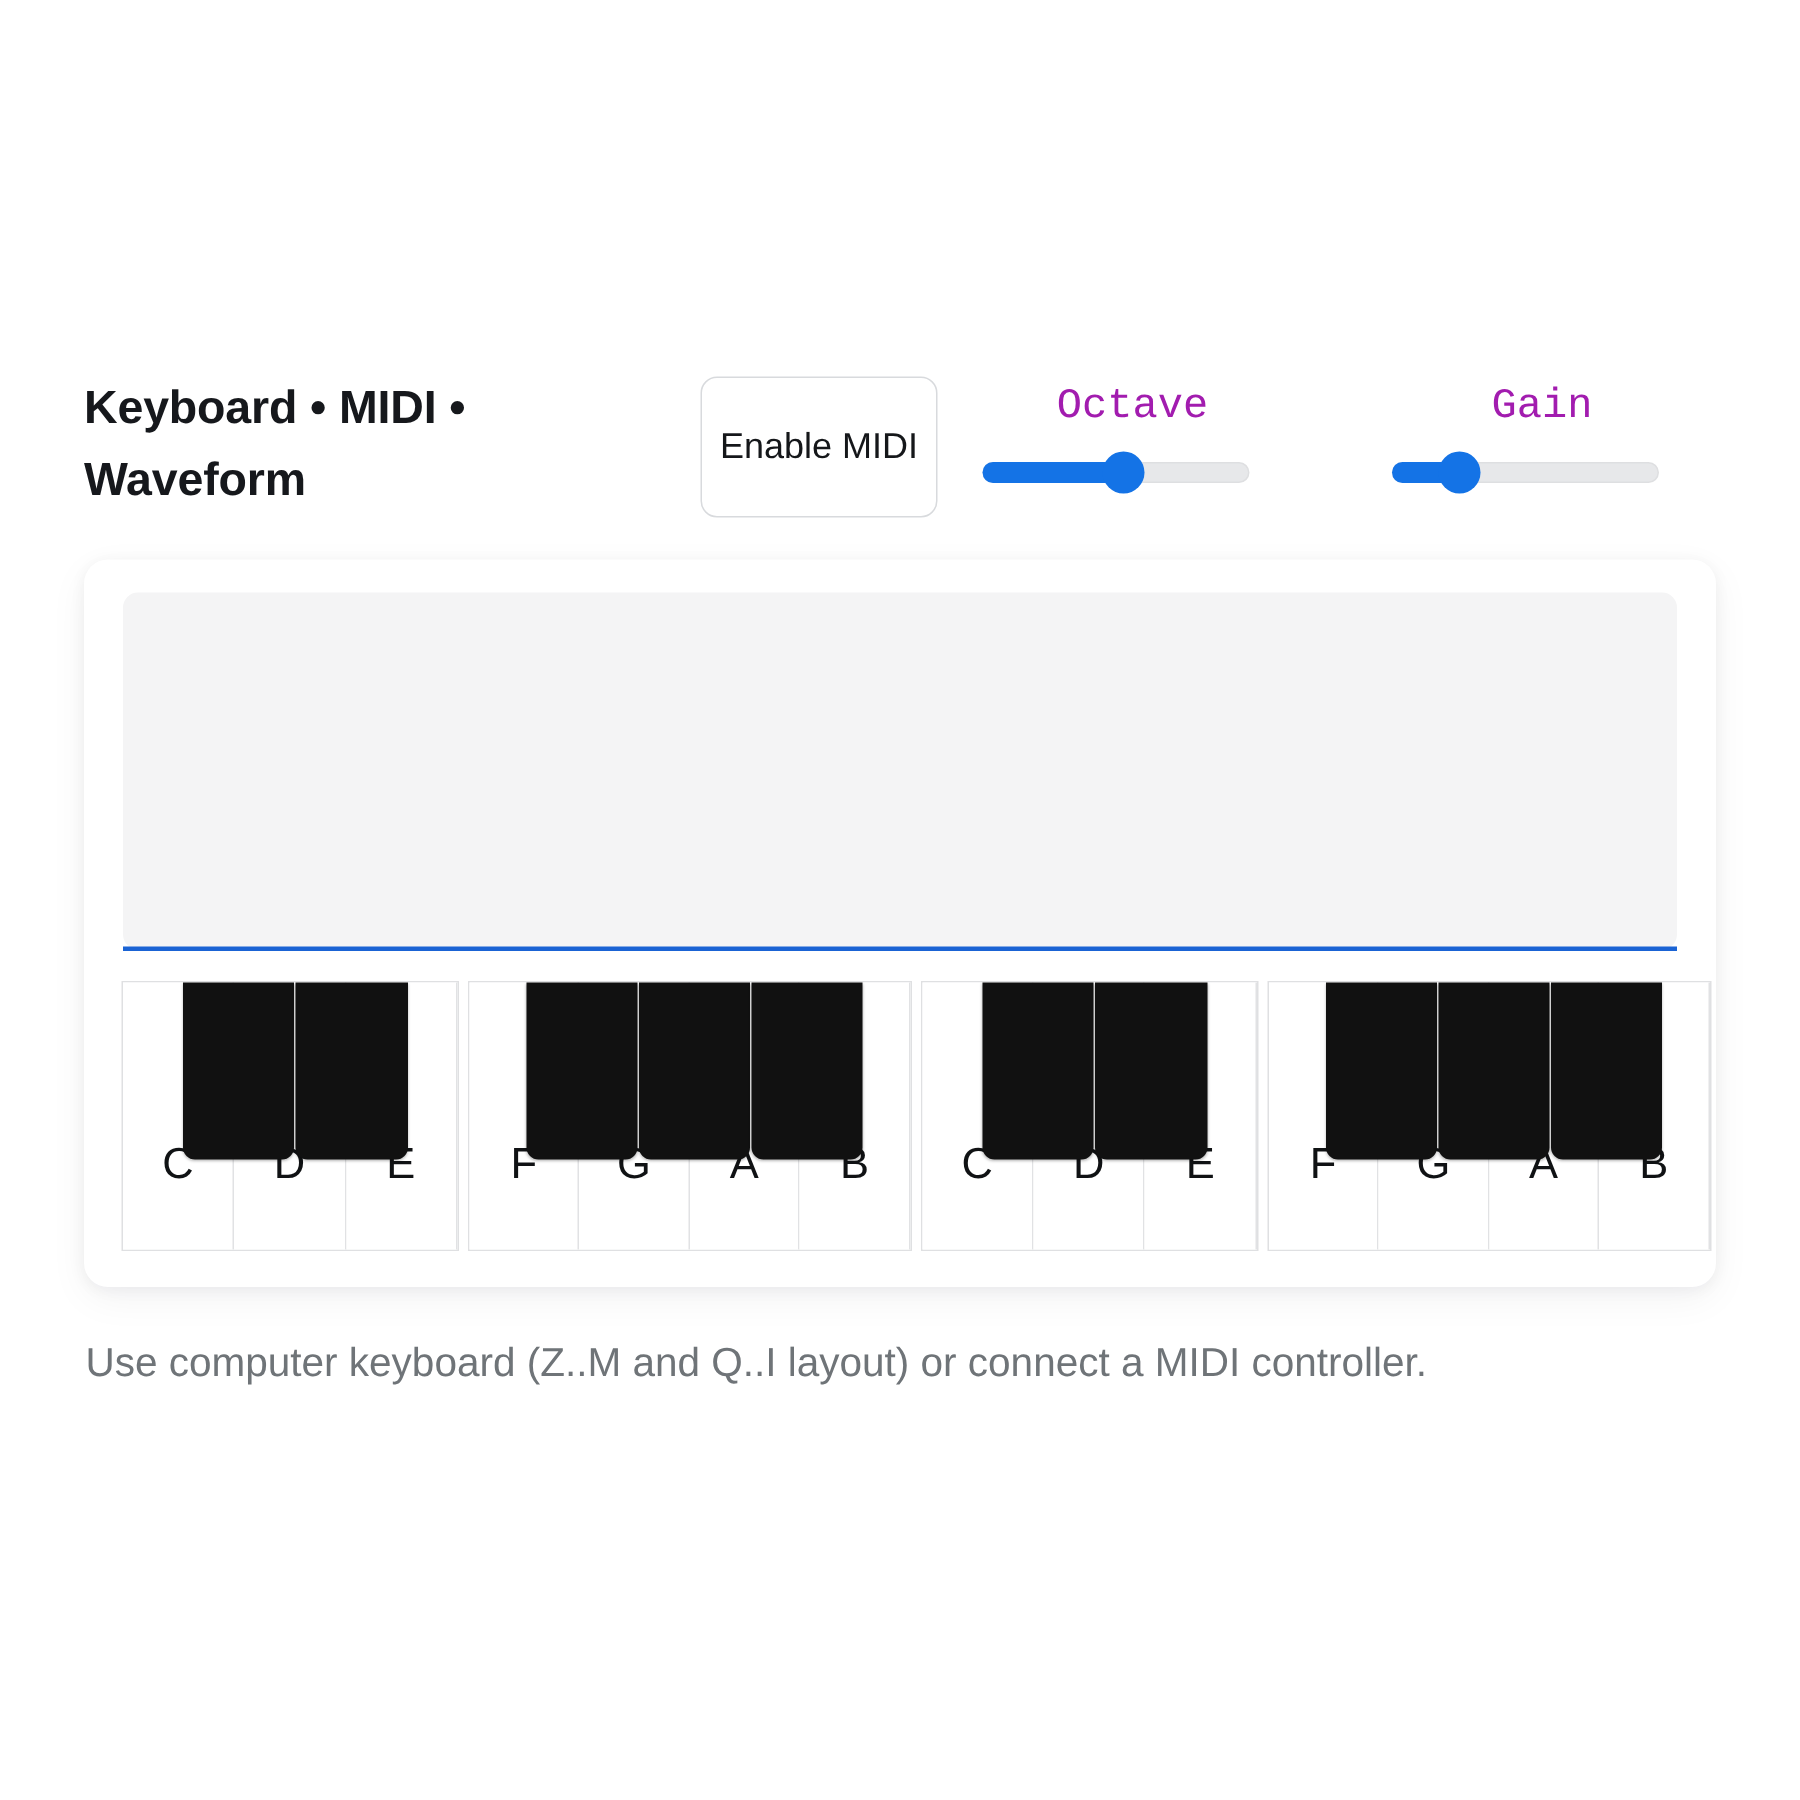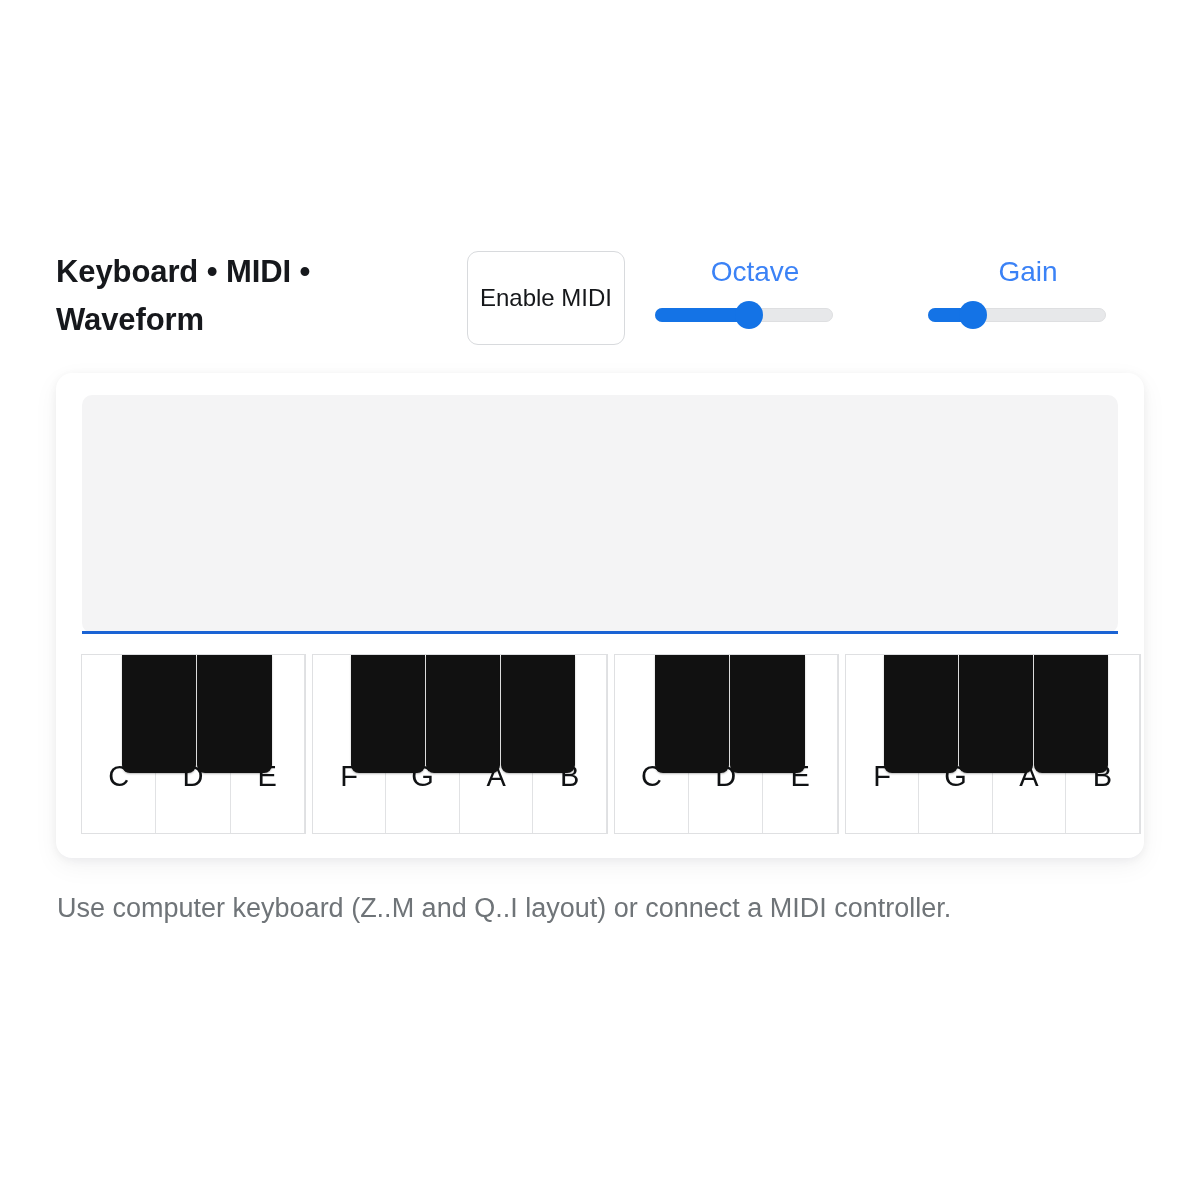--- a/index.html
+++ b/index.html
@@ -73,22 +73,23 @@
   .slider-group.octave { left: 599px; width: 200px; }
   .slider-group.gain   { left: 872px; width: 200px; }
 
   .slider-label {
     position: absolute;
     left: 0;
     top: 0;
     width: 100%;
     text-align: center;
     font-size: 28px;
-    color: #3b82f6;
+    color: #a21caf;
     line-height: 1;
+    font-family: Liberation Mono, monospace;
   }
 
   .slider {
     position: absolute;
     left: 0;
     top: 50px;
     width: 178px;
     height: 14px;
     cursor: pointer;
   }

